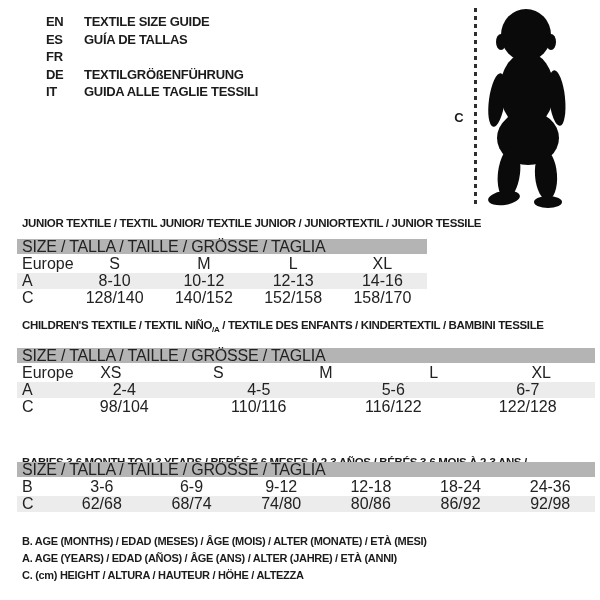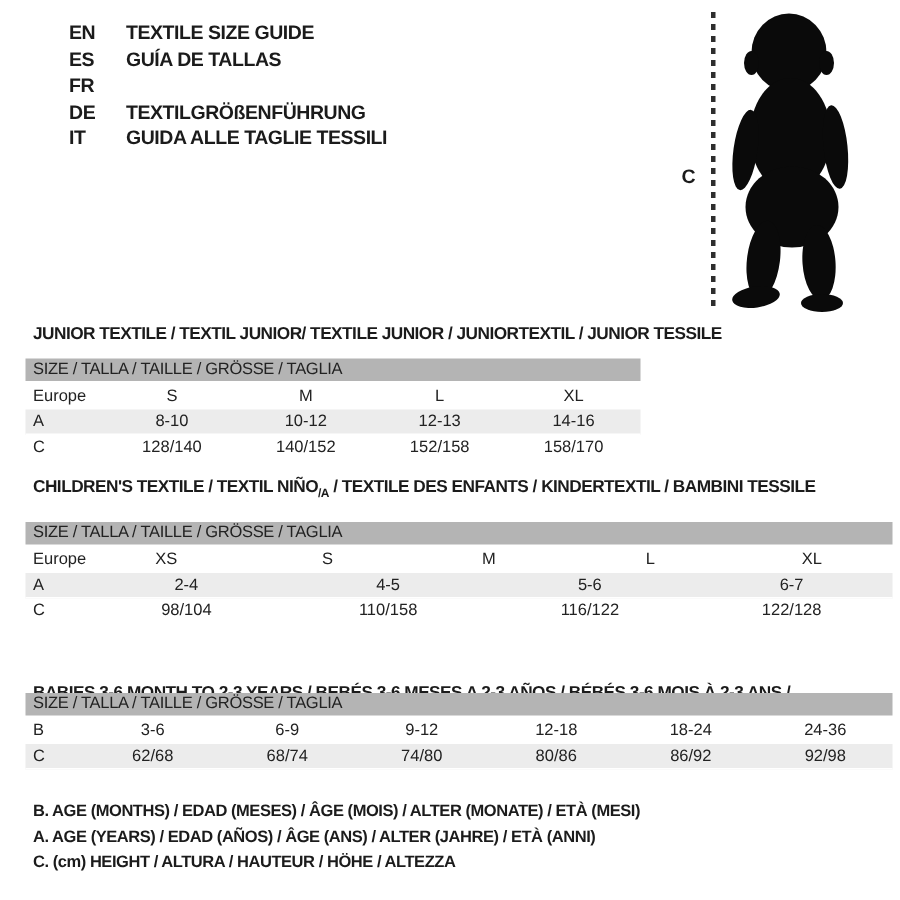--- a/index.html
+++ b/index.html
@@ -18,21 +18,21 @@
   .figure-label { position:absolute; left:450px; top:110px; width:18px; text-align:center;
                   font-weight:bold; font-size:13px; }
   .figure-svg { position:absolute; left:482px; top:8px; }
 
   
   .sec-title { position:absolute; left:22px; font-weight:bold; font-size:11.5px;
                letter-spacing:-0.35px; line-height:15px; white-space:pre; }
   .sub { font-size:8px; vertical-align:sub; }
 
   
-  .size-table { position:absolute; left:17px; font-size:11px; color:#222; }
+  .size-table { position:absolute; left:17px; font-size:16px; color:#222; }
   .w410 { width:410px; }
   .w578 { width:578px; }
   .thead { background:#b4b4b4; height:15px; line-height:15px; padding-left:5px;
            margin-bottom:2px; letter-spacing:-0.2px; }
   .trow { display:flex; height:16px; line-height:16px; border-bottom:1px solid #fff; }
   .trow.shaded { background:#ececec; }
   .tlabel { padding-left:5px; }
   .label53 .tlabel { width:48px; }
   .label40 .tlabel { width:35px; }
   .tcell { flex:1; text-align:center; }
@@ -127,21 +127,21 @@
       <div class="trow shaded">
         <div class="tlabel">A</div>
         <div class="tcell">2-4</div>
         <div class="tcell">4-5</div>
         <div class="tcell">5-6</div>
         <div class="tcell">6-7</div>
       </div>
       <div class="trow">
         <div class="tlabel">C</div>
         <div class="tcell">98/104</div>
-        <div class="tcell">110/158</div>
+        <div class="tcell">110/116</div>
         <div class="tcell">116/122</div>
         <div class="tcell">122/128</div>
       </div>
     </div>
 
   <div class="sec-title" style="top:425px;">
     <div>BABIES 3-6 MONTH TO 2-3 YEARS / BEBÉS 3-6 MESES A 2-3 AÑOS / BÉBÉS 3-6 MOIS À 2-3 ANS /</div>
     <div>BABYS 3-6 MONATE BIS 2-3 JAHRE / BAMBINI 3-6 MESI A 2-3 ANNI</div>
   </div>
   <div class="size-table w578 label40" style="top:462px;">

